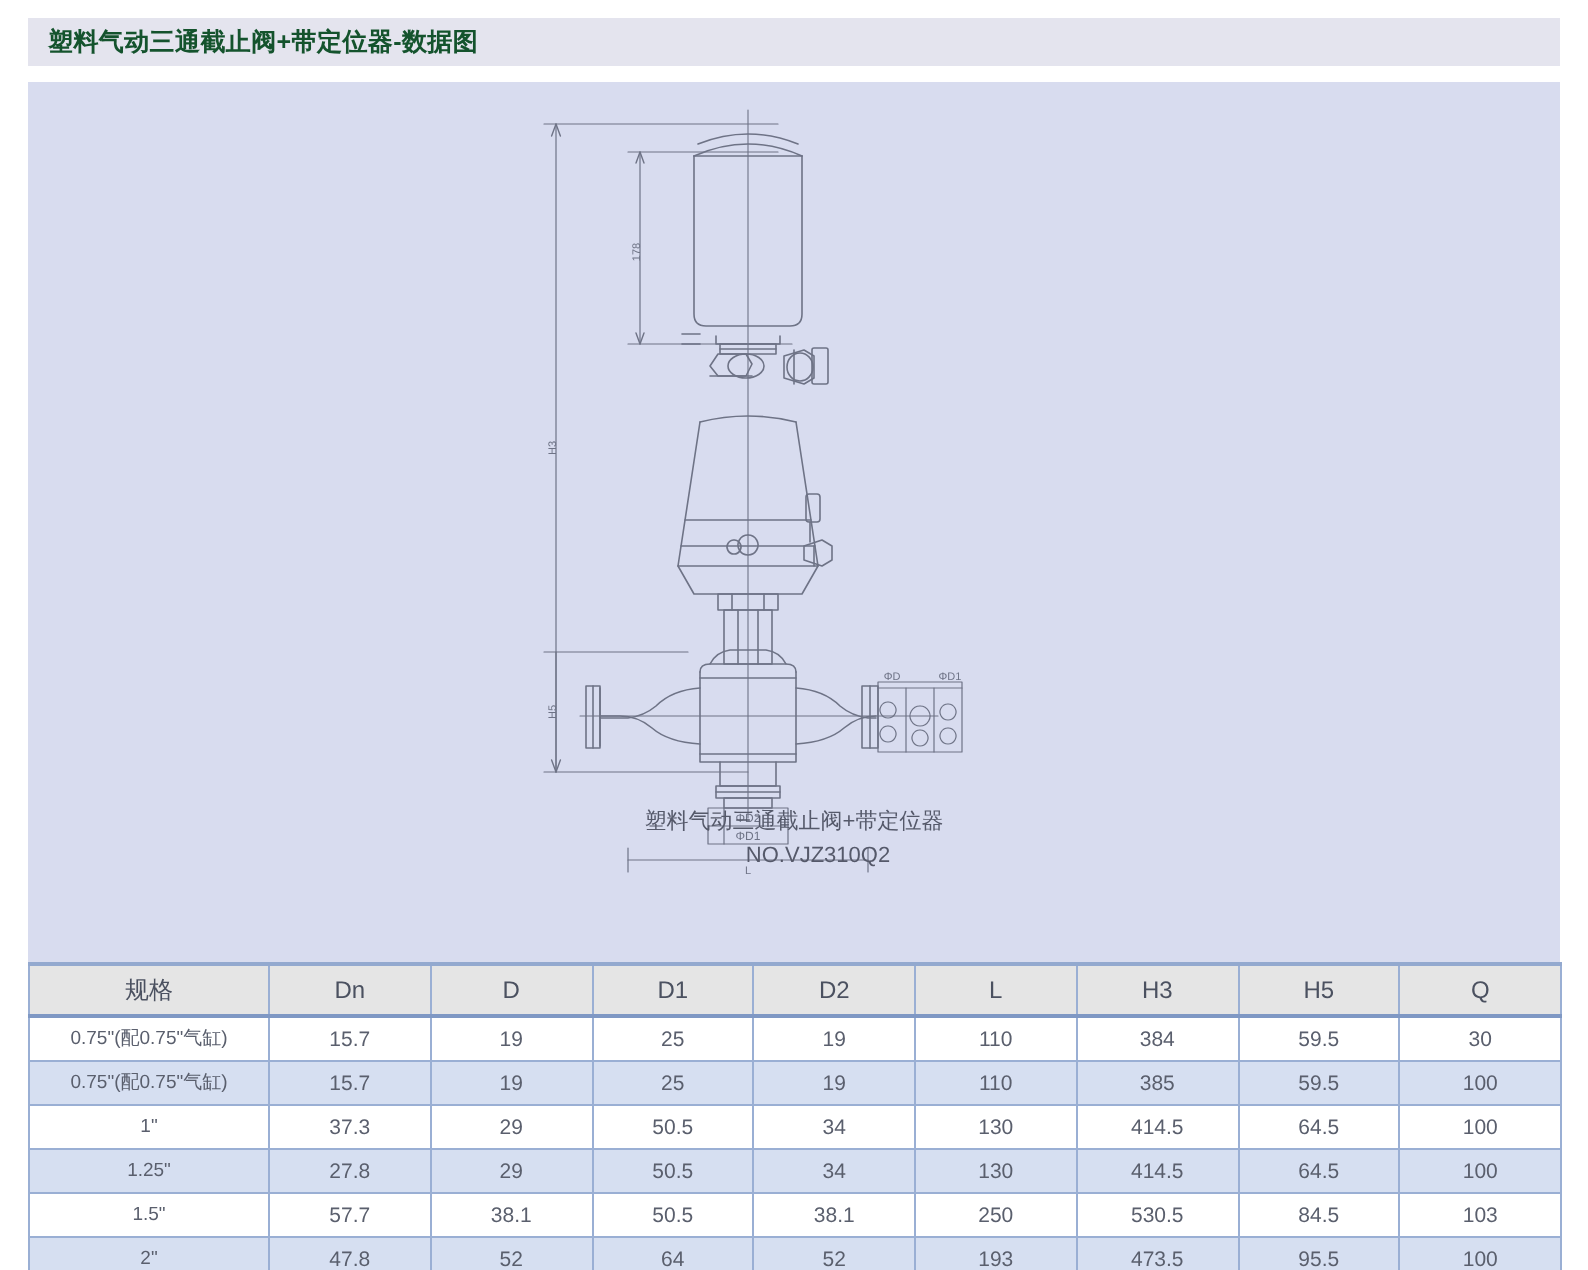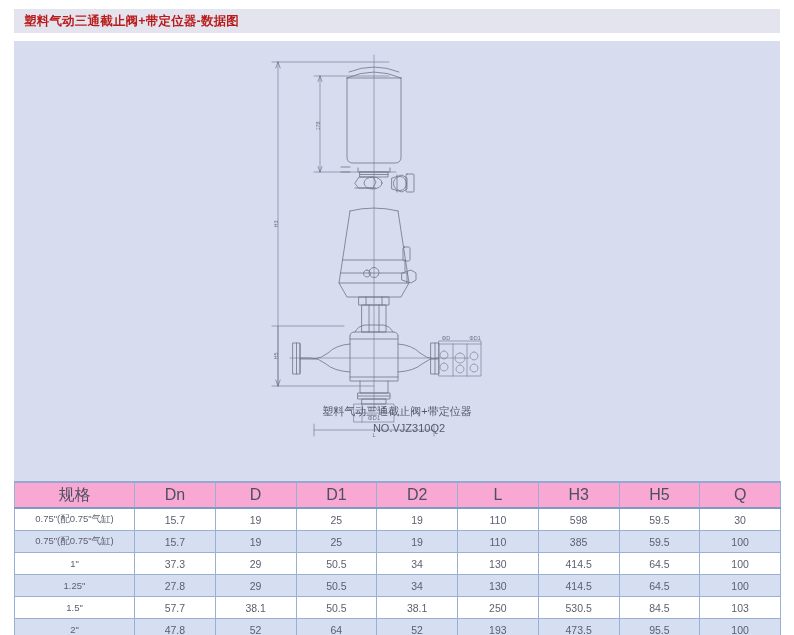--- a/index.html
+++ b/index.html
@@ -23,21 +23,21 @@
     top: 9px;
     width: 766px;
     height: 24px;
     background: #e4e4ee;
     display: flex;
     align-items: center;
   }
   .title-text {
     font-size: 12.5px;
     font-weight: bold;
-    color: #b91c1c;
+    color: #14532d;
     padding-left: 10px;
     letter-spacing: 0.2px;
     white-space: nowrap;
   }
 
   
   .drawing-panel {
     position: absolute;
     left: 14px;
     top: 41px;
@@ -94,25 +94,25 @@
     height: 21px;
     border-left: 1px solid #9aafd4;
     border-right: 1px solid #9aafd4;
     color: #5a5f6d;
     font-weight: normal;
     padding: 0 2px;
     overflow: hidden;
     white-space: nowrap;
   }
   table.data-table thead th {
-    background: #f9a8d4;
+    background: #e5e5e5;
     border-top: 2px solid #93a9cf;
     border-bottom: 2px solid #7f98c4;
     height: 24px;
-    font-size: 16px;
+    font-size: 12px;
     color: #4b5160;
     margin-left: 27px;
   }
   table.data-table tbody tr.row-odd td {
     background: #ffffff;
     border-bottom: 1px solid #9aafd4;
     border-top: 1px solid #9aafd4;
   }
   table.data-table tbody tr.row-even td {
     background: #d6dff1;
@@ -319,21 +319,21 @@
       </tr>
     </thead>
     <tbody>
       <tr class="row-odd">
         <td class="spec-cell">0.75"(配0.75"气缸)</td>
         <td>15.7</td>
         <td>19</td>
         <td>25</td>
         <td>19</td>
         <td>110</td>
-        <td>598</td>
+        <td>384</td>
         <td>59.5</td>
         <td>30</td>
       </tr>
       <tr class="row-even">
         <td class="spec-cell">0.75"(配0.75"气缸)</td>
         <td>15.7</td>
         <td>19</td>
         <td>25</td>
         <td>19</td>
         <td>110</td>

